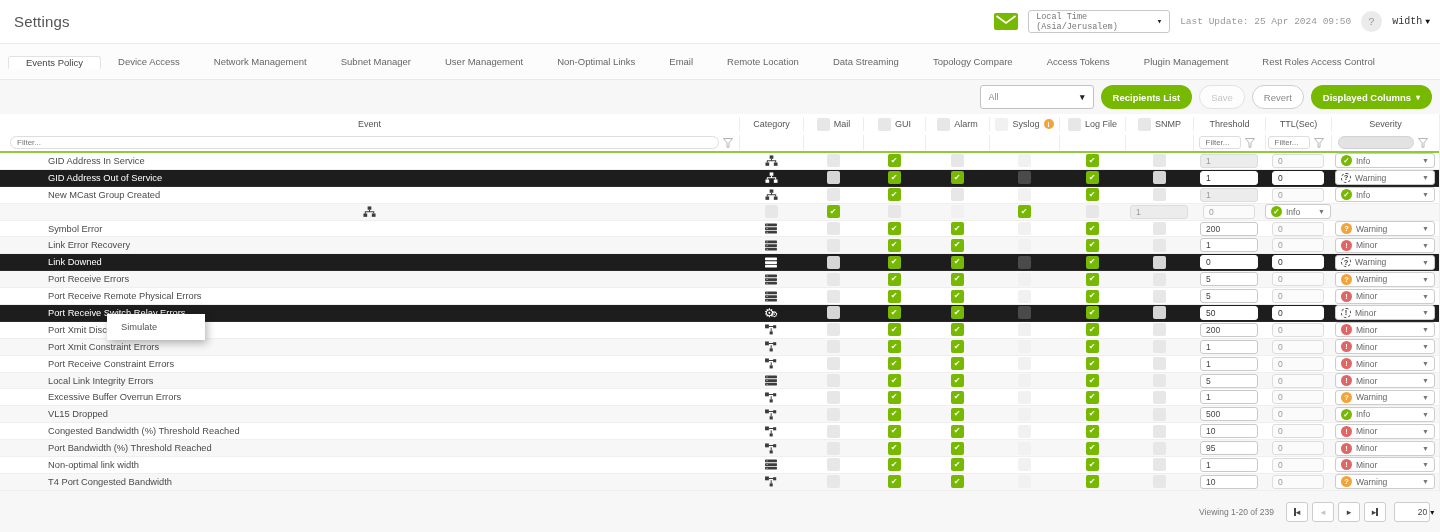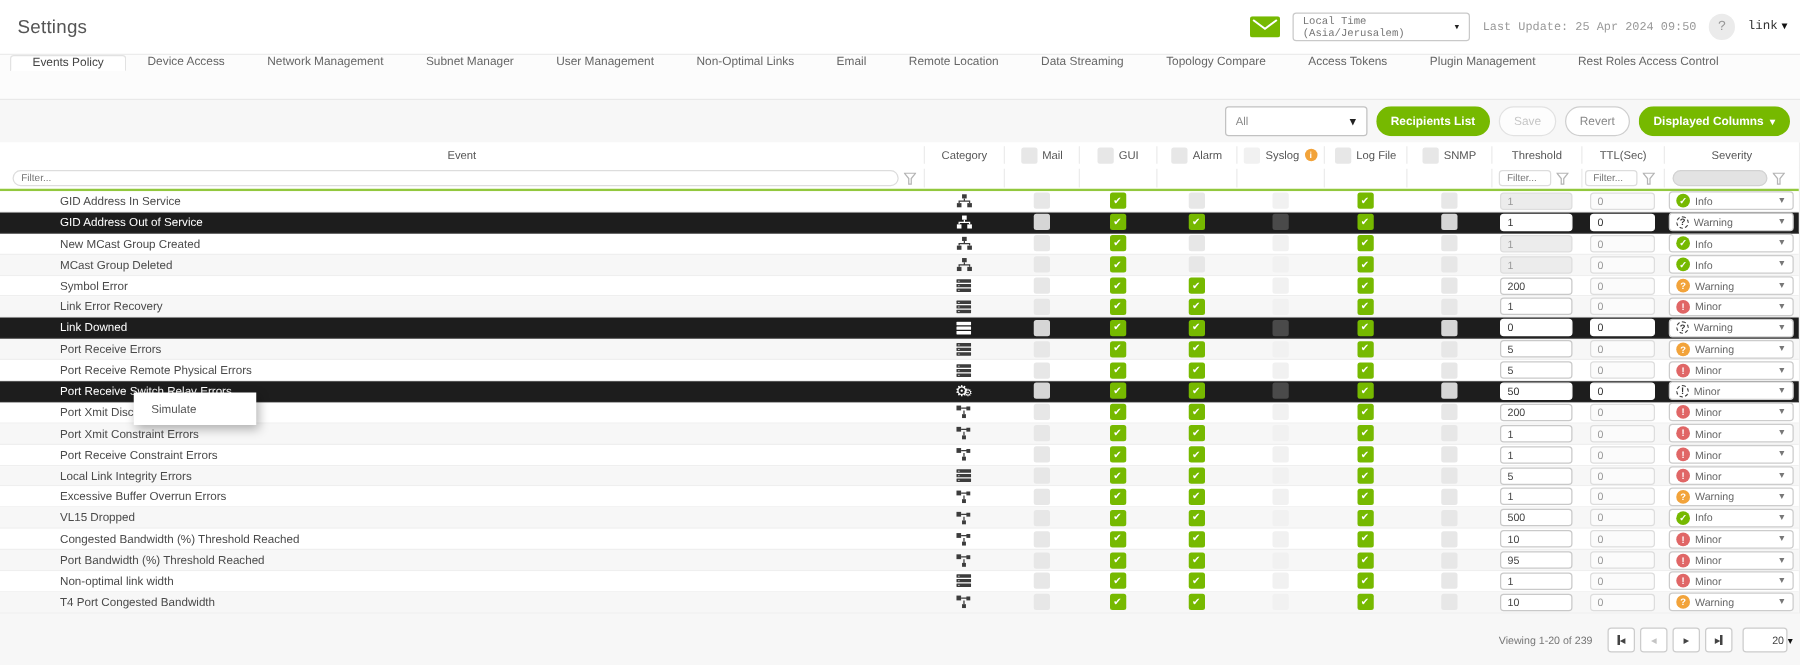--- a/index.html
+++ b/index.html
@@ -18,21 +18,21 @@
     background:#fff; padding:0 7px; font-size:8.5px; color:#777; cursor:pointer; }
   .tz-select .caret { color:#222; font-size:9px; font-weight:bold; }
   .last-update { font-size:9.5px; color:#999; }
   .help-circle { width:21px; height:21px; border-radius:50%; background:#ebebeb;
     color:#999; font-size:11px; display:flex; align-items:center; justify-content:center; cursor:pointer; }
   .user-menu { font-size:10px; color:#333; cursor:pointer; display:flex; align-items:center; gap:3px; }
   .user-menu .caret { font-size:8px; color:#111; }
 
   
   .tabs { height:36px; background:#fcfcfc; border-bottom:1px solid #e9e9e9;
-    display:flex; align-items:flex-start; padding-left:8px; }
+    display:flex; align-items:center; padding-left:8px; }
   .tab { display:flex; align-items:center; padding:0 17px; font-size:9.5px; color:#666;
     cursor:pointer; white-space:nowrap; }
   .tab.active { background:#fff; border:1px solid #e2e2e2; border-bottom:1px solid #fff;
     border-radius:3px 3px 0 0; color:#444; margin-bottom:-1px; }
 
   
   .toolbar { height:34px; display:flex; align-items:center; justify-content:flex-end;
     gap:7px; padding:0 8px; background:#f7f7f7; }
   .flt-select { display:flex; align-items:center; justify-content:space-between;
     width:114px; height:24px; background:#fff; border:1px solid #c2c2c2; border-radius:3px;
@@ -138,21 +138,21 @@
             <path d="M2.5 3 L12 10 L21.5 3" stroke="#fff" stroke-width="1.6" fill="none"></path>
           </svg>
       </span>
       <div class="tz-select">
         <span>Local Time (Asia/Jerusalem)</span>
         <span class="caret">▾</span>
       </div>
       <span class="last-update">Last Update: 25 Apr 2024 09:50</span>
       <div class="help-circle">?</div>
       <div class="user-menu">
-        <span>link</span>
+        <span>width</span>
         <span class="caret">▼</span>
       </div>
     </div>
   </div>
 
   <div class="tabs" id="tabs">
       <div class="tab active">Events Policy</div>
       <div class="tab">Device Access</div>
       <div class="tab">Network Management</div>
       <div class="tab">Subnet Manager</div>
@@ -406,23 +406,20 @@
           </div>
           <div class="cell">
             <div class="sev-chip">
               <span class="sev-ico sev-info">✓</span>
               <span class="sev-label">Info</span>
               <span class="sev-caret">▼</span>
             </div>
           </div>
         </div>
         <div class="t-row grid">
-          <div class="cell cell-event">
-            <span>MCast Group Deleted</span>
-          </div>
           <div class="cell">
             <span class="cat-ico">
               <svg width="13" height="12" viewBox="0 0 14 12">
                 <g fill="currentColor">
                   <rect x="5" y="0" width="4" height="3.6"></rect>
                   <rect x="0.5" y="7.6" width="4" height="3.6"></rect>
                   <rect x="9.5" y="7.6" width="4" height="3.6"></rect>
                 </g>
                 <path d="M7 3.6 V5.8 M2.5 7.6 V5.8 H11.5 V7.6" fill="none" stroke="currentColor" stroke-width="1.1"></path>
               </svg>

